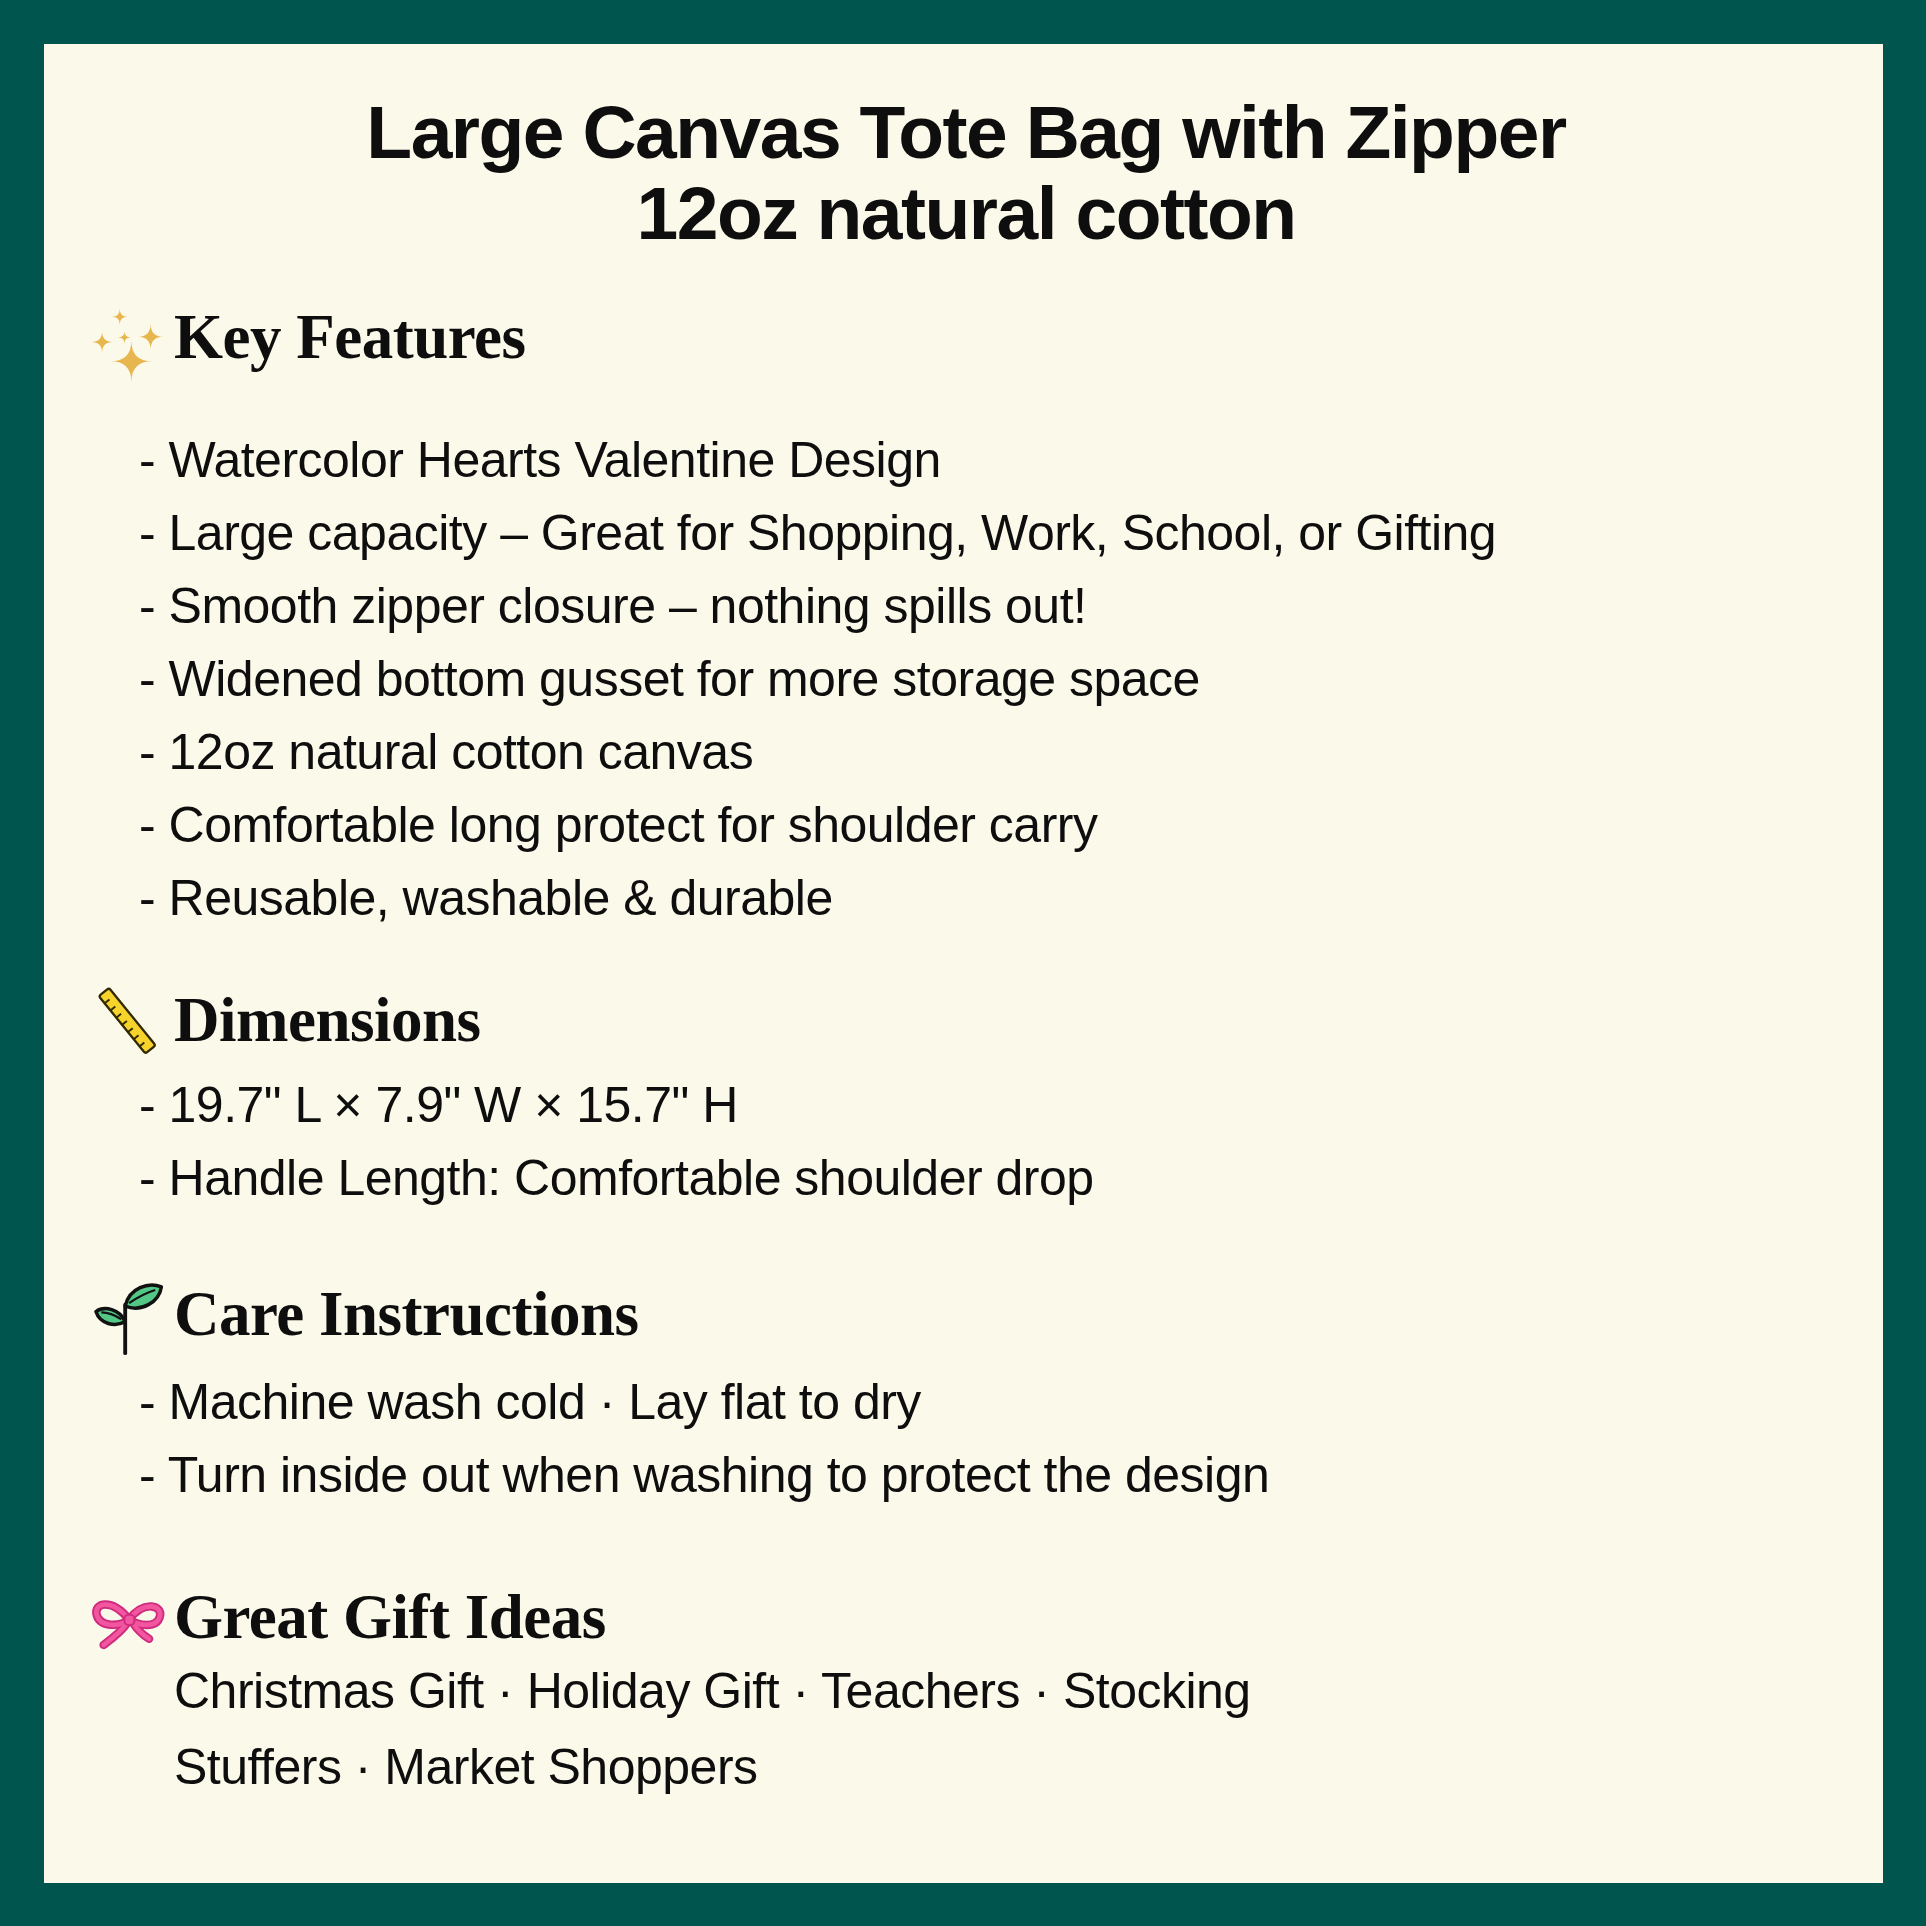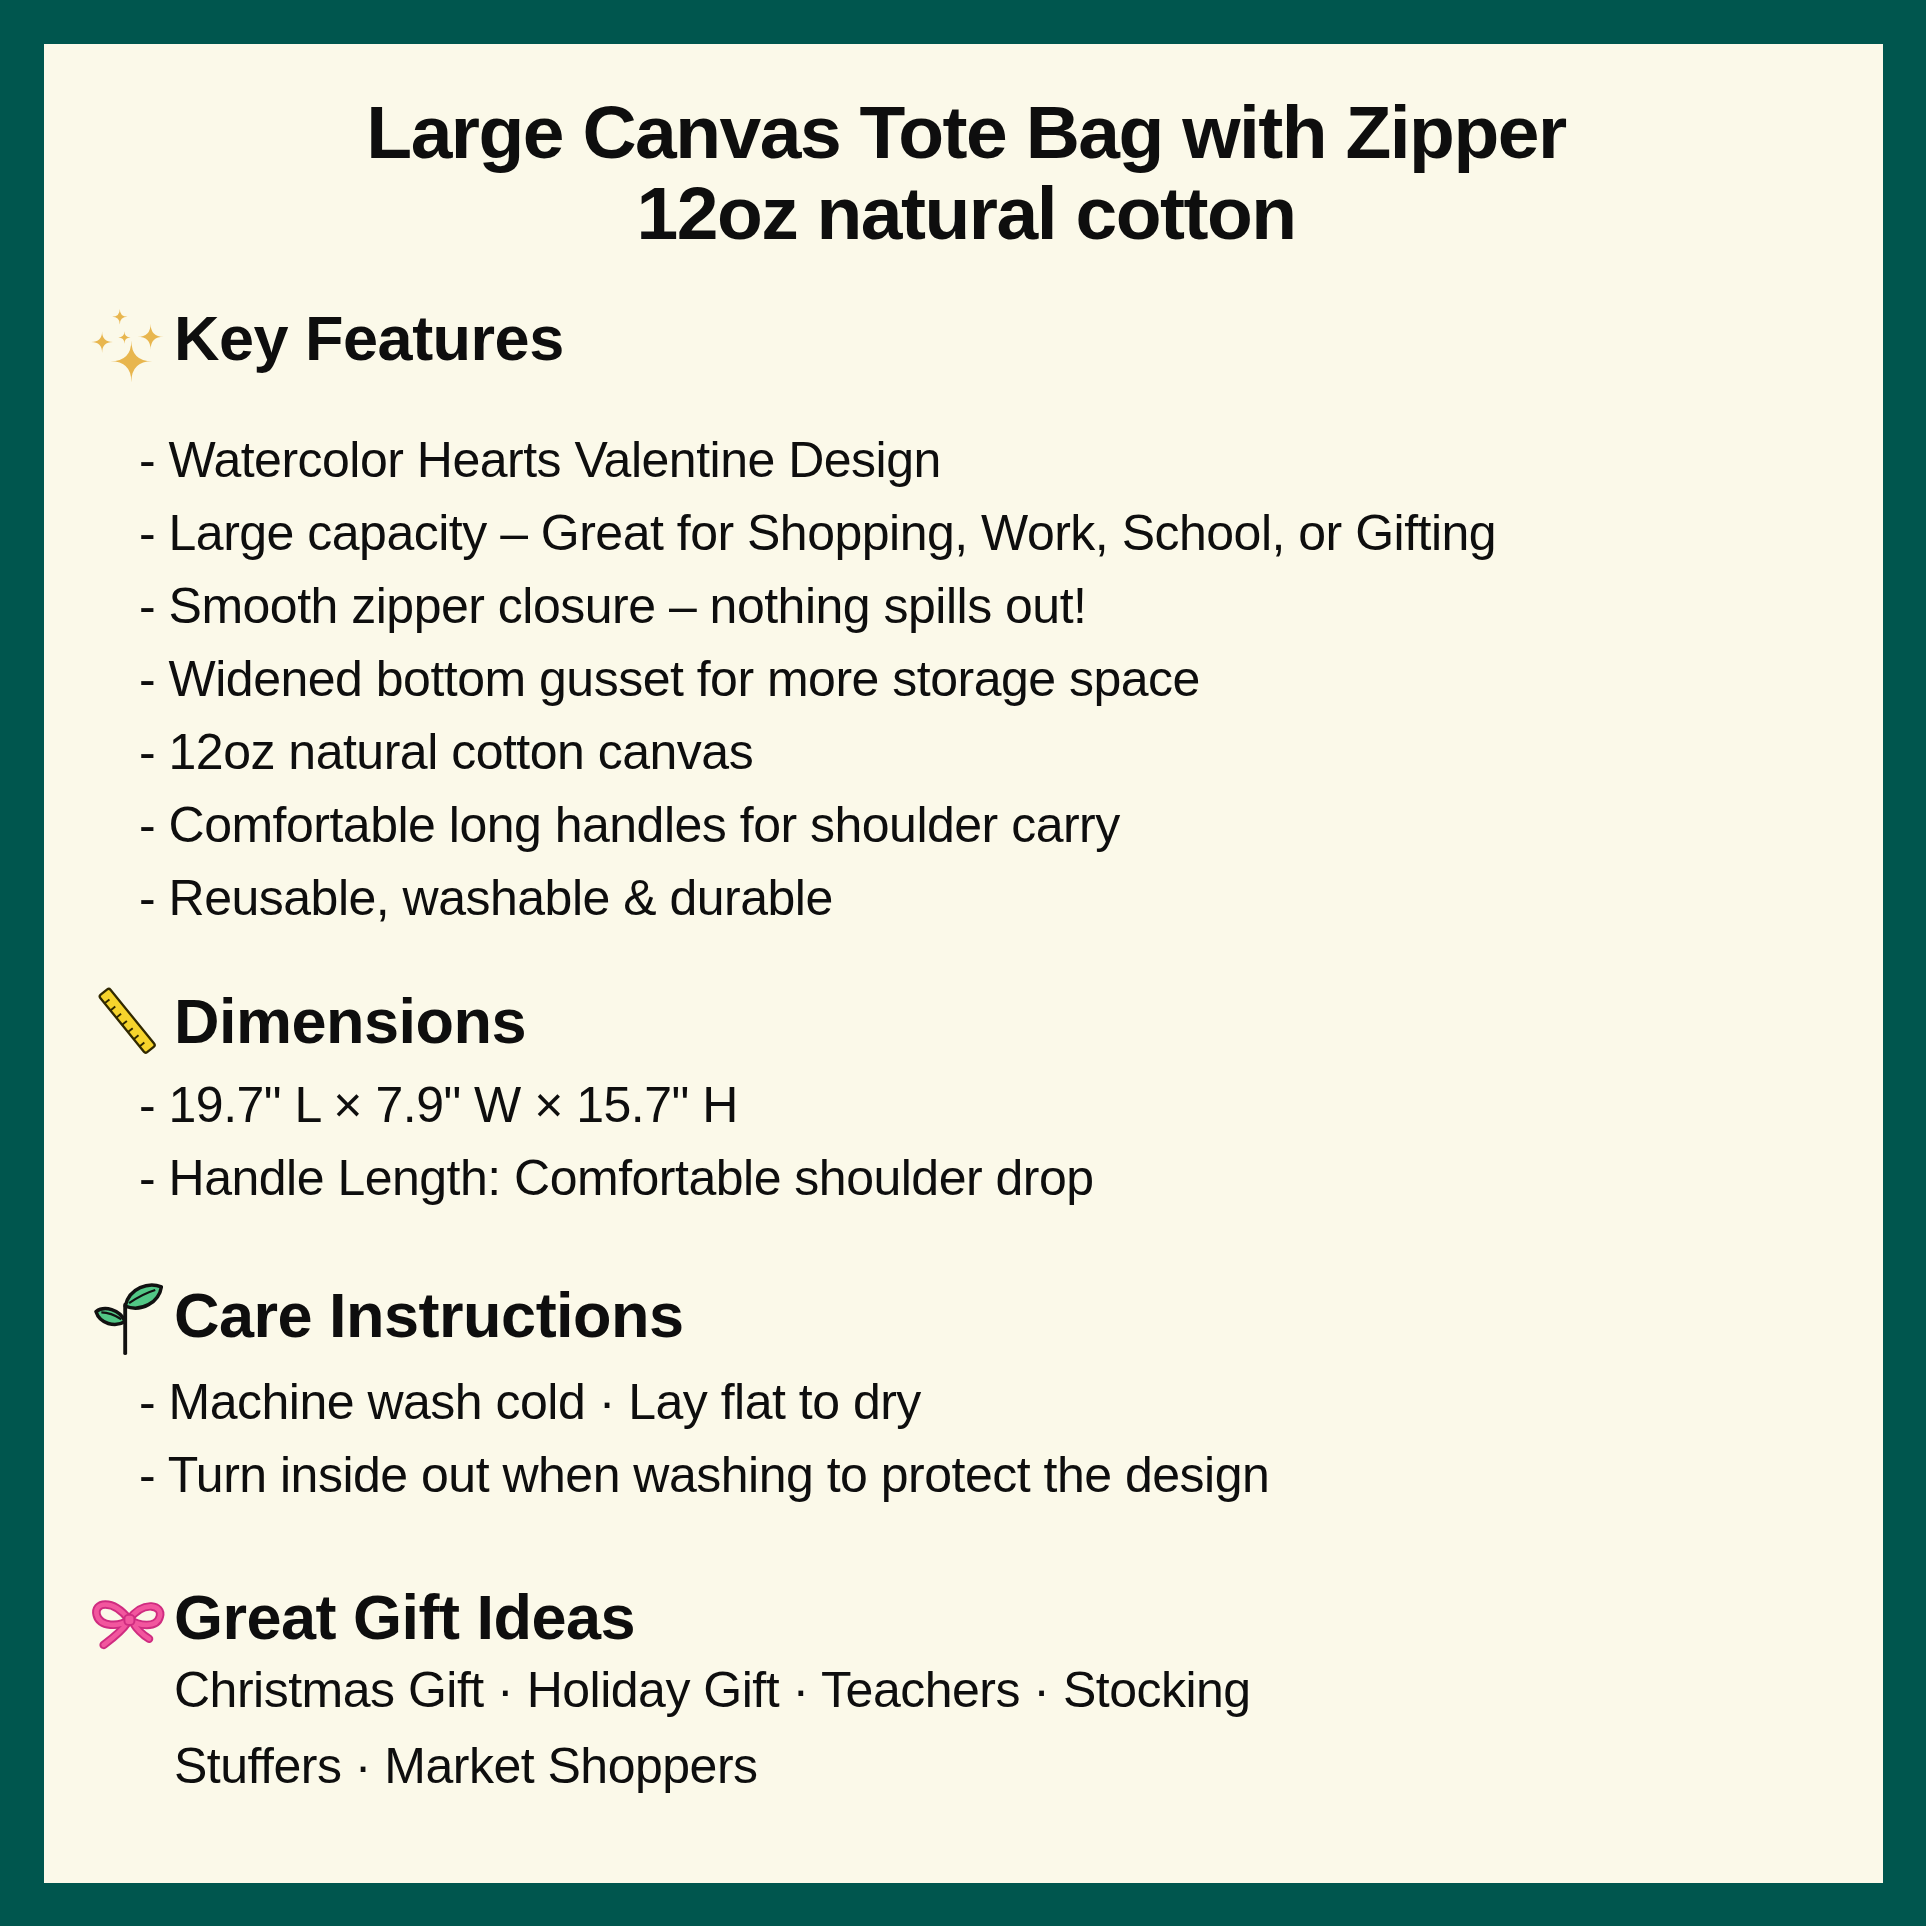--- a/index.html
+++ b/index.html
@@ -24,20 +24,21 @@
     font-size: 75px;
     font-weight: 700;
     line-height: 1.08;
     letter-spacing: -1.5px;
     white-space: nowrap;
   }
   .sec-head {
     display: flex;
     align-items: center;
     gap: 8px;
+    font-family: Liberation Serif, serif;
   }
   .sec-head .icon-box {
     width: 77px;
     display: flex;
     justify-content: center;
     flex: 0 0 77px;
     overflow: visible;
   }
   .sec-head h2 {
     margin: 0;
@@ -96,21 +97,21 @@
           </svg>
         </span>
         <h2>Key Features</h2>
       </div>
       <div class="items">
         <div class="item">- Watercolor Hearts Valentine Design</div>
         <div class="item">- Large capacity – Great for Shopping, Work, School, or Gifting</div>
         <div class="item">- Smooth zipper closure – nothing spills out!</div>
         <div class="item">- Widened bottom gusset for more storage space</div>
         <div class="item">- 12oz natural cotton canvas</div>
-        <div class="item">- Comfortable long handles for shoulder carry</div>
+        <div class="item">- Comfortable long protect for shoulder carry</div>
         <div class="item">- Reusable, washable &amp; durable</div>
       </div>
     </section>
 
     <section class="sec-dim">
       <div class="sec-head">
         <span class="icon-box icon-ruler">
           <svg width="83" height="83" viewBox="0 0 100 100" aria-hidden="true">
             <g transform="rotate(-39 50 50)">
               <rect x="41" y="2" width="17" height="96" rx="3" fill="#f6d42c" stroke="#312900" stroke-width="3"></rect>

